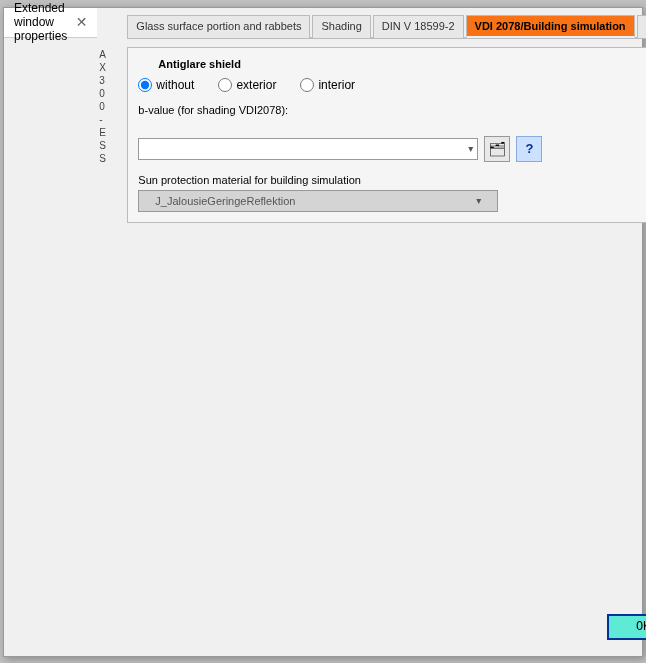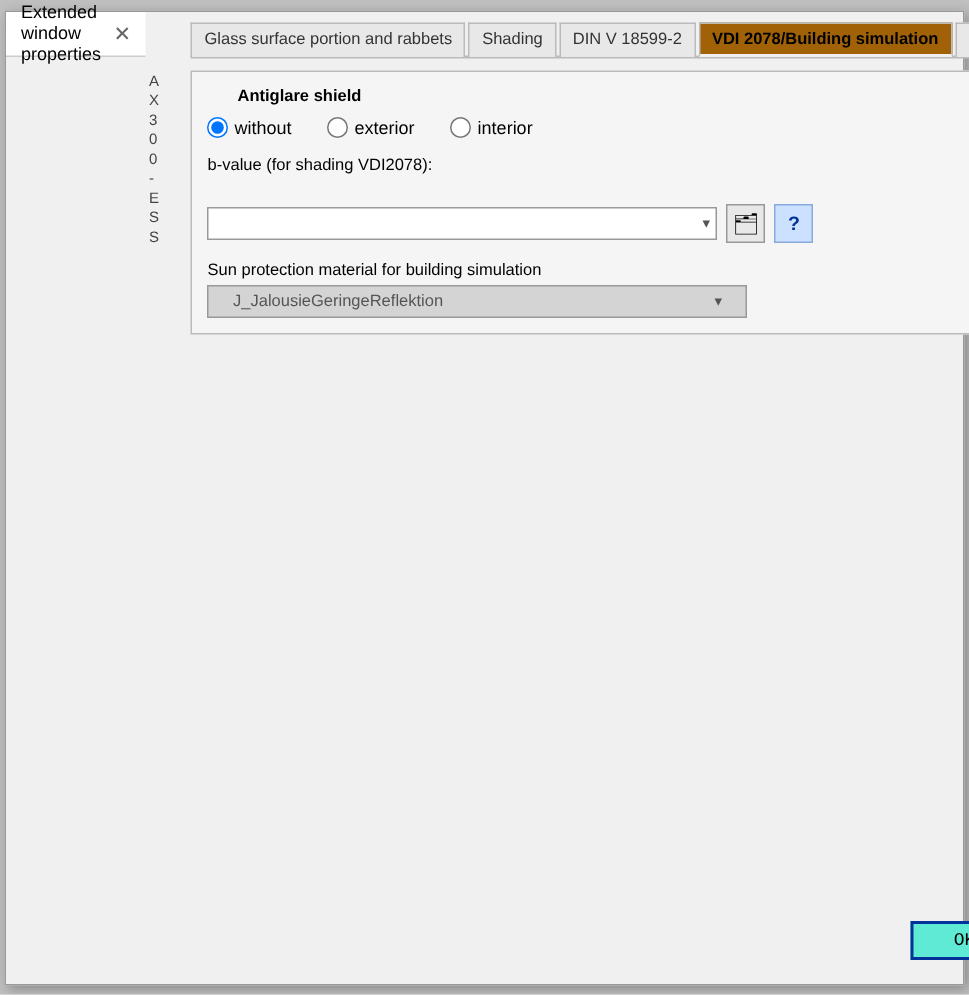--- a/index.html
+++ b/index.html
@@ -69,21 +69,21 @@
       background: #e8e8e8;
       cursor: pointer;
       font-size: 11px;
       color: #333;
       margin-right: 2px;
       white-space: nowrap;
       position: relative;
       bottom: -1px;
     }
     .tab.active {
-      background: #a16207;
+      background: #f97316;
       border-color: #bbb;
       border-bottom: 2px solid #f0f0f0;
       font-weight: 600;
       color: #000;
       z-index: 1;
     }
     
     .panel {
       border: 1px solid #bbb;
       background: #f5f5f5;

